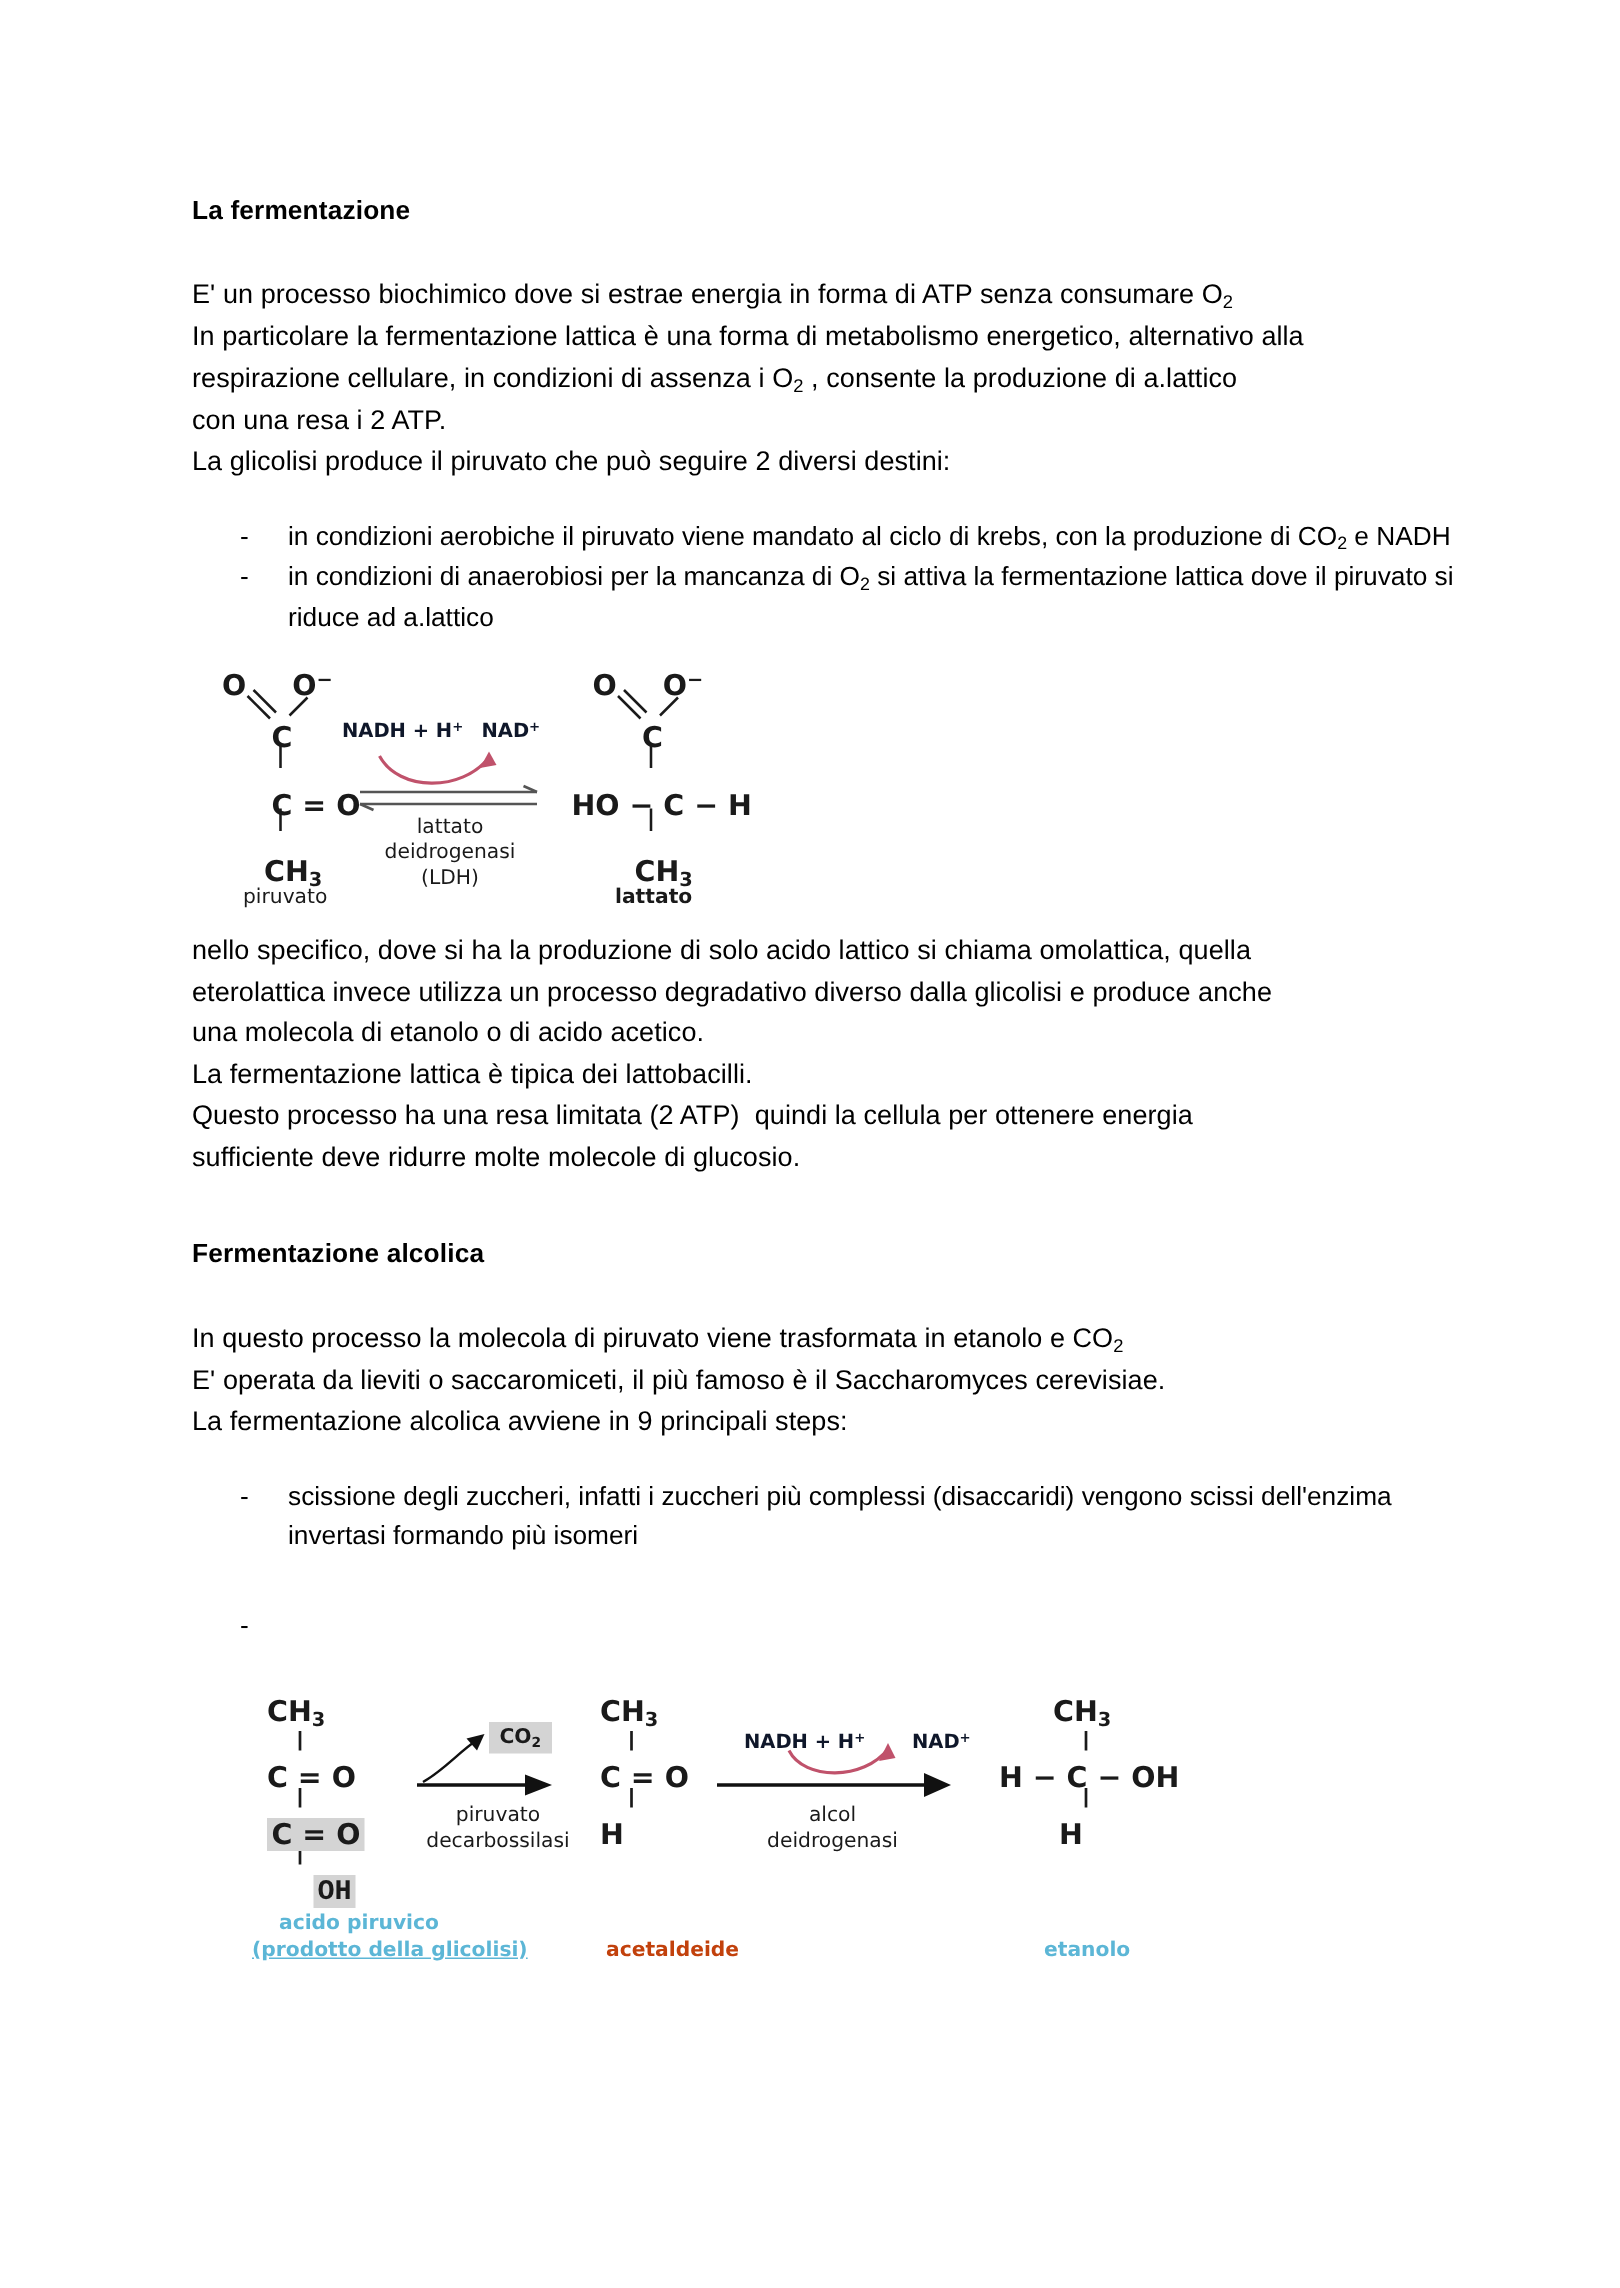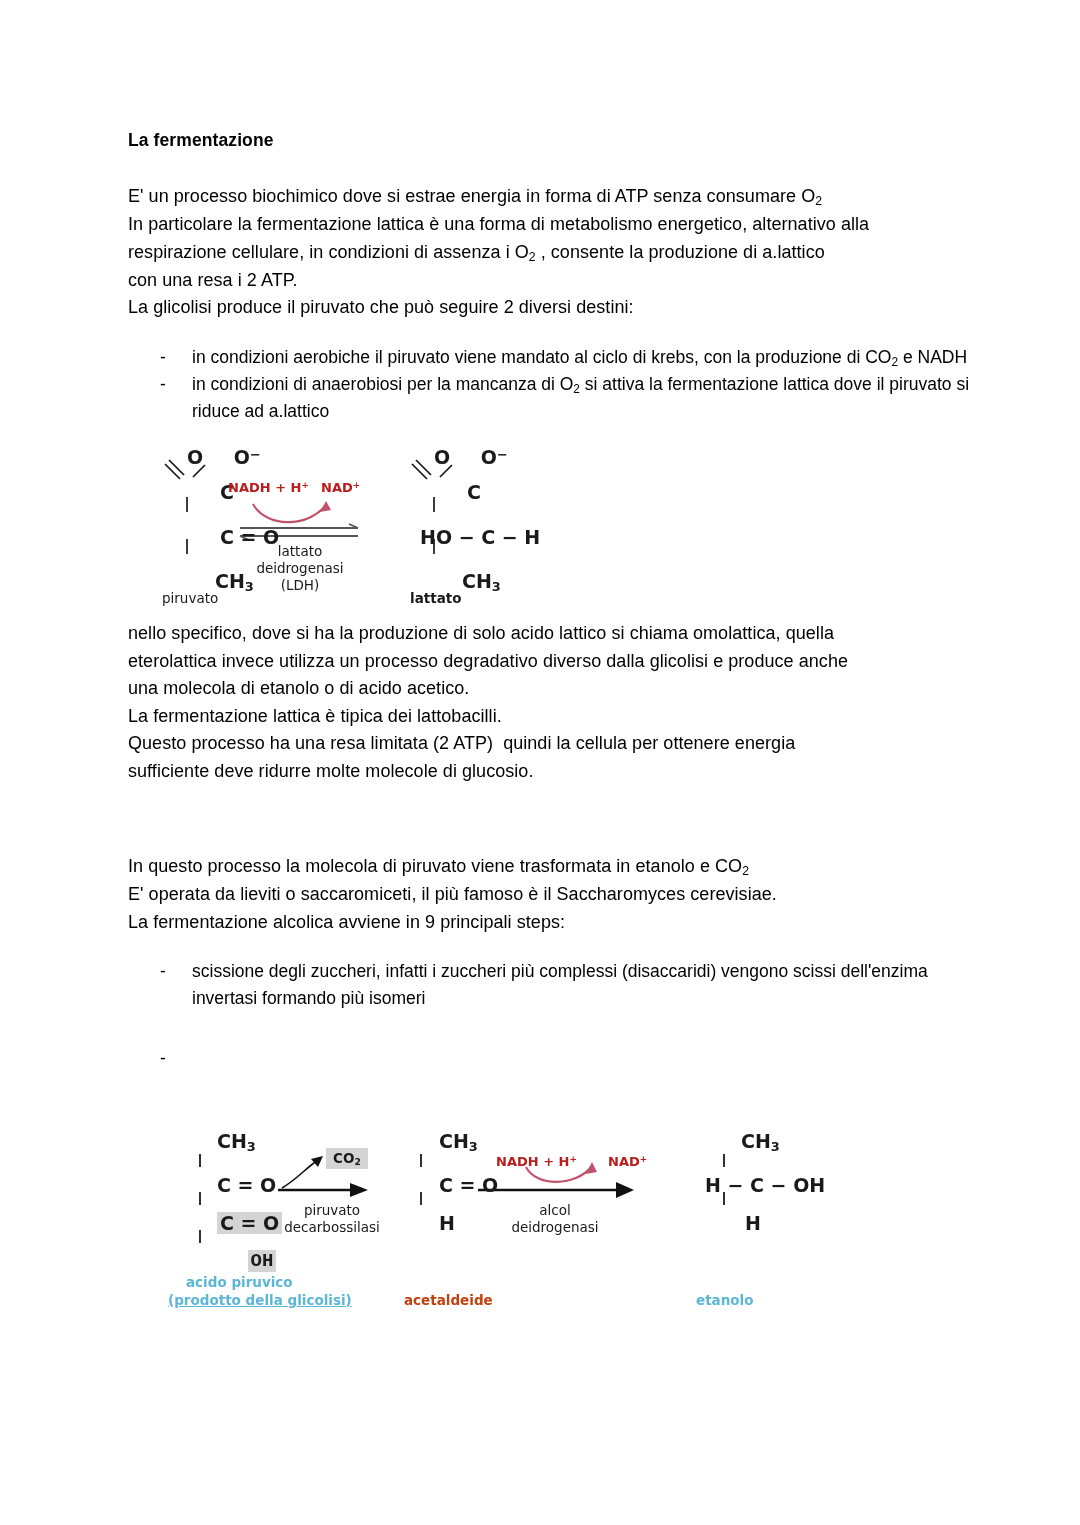--- a/index.html
+++ b/index.html
@@ -71,21 +71,20 @@
   ul.dashlist.spaced li + li { margin-top: 33px; }
 
   
   .diagram {
     position: relative;
     font-family: "DejaVu Sans", sans-serif;
   }
   .mol {
     position: absolute;
     text-align: center;
-    margin-left: 39px;
   }
   .mol .row {
     font-weight: bold;
     font-size: 19px;
     line-height: 1;
     white-space: nowrap;
     color: #1a1a1a;
   }
   .caption {
     position: absolute;
@@ -100,21 +99,21 @@
     font-size: 13.5px;
     line-height: 1.25;
     white-space: nowrap;
     color: #1a1a1a;
   }
   .cofactor {
     position: absolute;
     font-size: 13px;
     font-weight: bold;
     white-space: nowrap;
-    color: #b91c1c;
+    color: #0f172a;
   }
   .hl {
     background: #d4d4d4;
     padding: 0 3px;
   }
   .bluecap {
     position: absolute;
     font-size: 13.5px;
     line-height: 1.3;
     white-space: nowrap;
@@ -183,20 +182,21 @@
 
     <p class="para"><span>nello specifico, dove si ha la produzione di solo acido lattico si chiama omolattica, quella</span>
 <span>eterolattica invece utilizza un processo degradativo diverso dalla glicolisi e produce anche</span>
 <span>una molecola di etanolo o di acido acetico.</span>
 <span>La fermentazione lattica è tipica dei lattobacilli.</span>
 <span>Questo processo ha una resa limitata (2 ATP)  quindi la cellula per ottenere energia</span>
 <span>sufficiente deve ridurre molte molecole di glucosio.</span></p>
 
     <div class="gap-38"></div>
 
+    <h2 class="heading">Fermentazione alcolica</h2>
 
     <div class="gap-30"></div>
 
     <p class="para"><span>In questo processo la molecola di piruvato viene trasformata in etanolo e CO</span><sub>2</sub>
 <span>E' operata da lieviti o saccaromiceti, il più famoso è il Saccharomyces cerevisiae.</span>
 <span>La fermentazione alcolica avviene in 9 principali steps:</span></p>
 
     <div class="gap-22"></div>
 
     <ul class="dashlist spaced">

